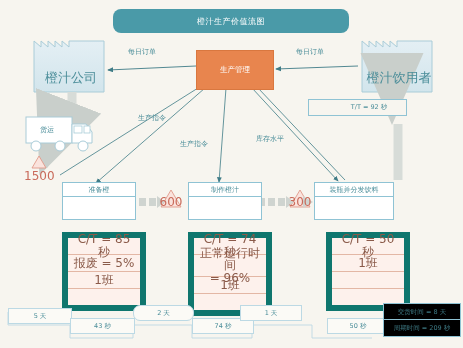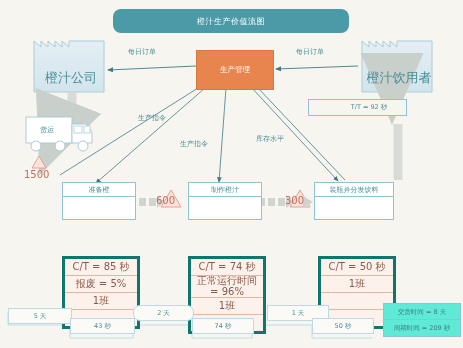--- a/index.html
+++ b/index.html
@@ -35,37 +35,37 @@
     color:#ffffff;font-size:7.5px;
   }
 
   
   .arrow-label{font-size:7px;color:#4a8d99;white-space:nowrap;}
 
   
   .truck-label{font-size:7px;color:#4a8d99;}
 
   
-  .tri-num{font-size:10px;color:#c96a5a;white-space:nowrap;}
+  .tri-num{font-size:12px;color:#c96a5a;white-space:nowrap;text-align:center;}
 
   
   .proc{
     width:72px;height:36px;background:#ffffff;border:1px solid #8fc3d4;font-family:Liberation Serif, serif;
   }
   .proc .head{
     height:13px;border-bottom:1px solid #8fc3d4;background:#ffffff;
     display:flex;align-items:center;justify-content:center;
     font-size:7px;color:#4a8d99;white-space:nowrap;
   }
   .proc.wide{width:78px;}
 
   
   .data-box{
-    width:72px;border:3px solid #0f766e;background:#fdf1ec;
-    font-size:10px;color:#8a5a49;margin-top:24px;
+    width:72px;border:6px solid #0f766e;background:#fdf1ec;
+    font-size:12px;color:#8a5a49;
   }
   .data-box .row{
     height:16px;border-bottom:1px solid #e3b7a5;
     display:flex;align-items:center;justify-content:center;text-align:center;
     line-height:1.05;padding:0 2px;
   }
   .data-box .row.tall{height:21px;}
   .data-box .row:last-child{border-bottom:none;}
 
   
@@ -75,21 +75,21 @@
     display:flex;align-items:center;justify-content:center;line-height:1.35;padding-left:23px;
   }
 
   
   .tl-seg{
     position:absolute;border:1px solid #bcd9e4;background:#fbfaf6;
     font-size:6.5px;color:#4a8d99;
     display:flex;align-items:center;justify-content:center;
   }
   .sum-box{
-    position:absolute;border:1px solid #8fc3d4;background:#5eead4;
+    position:absolute;border:1px solid #8fc3d4;background:#000000;
     font-size:6.5px;color:#3f7c87;
     display:flex;align-items:center;justify-content:center;
   }
 </style>
 </head>
 <body>
 
 <div id="stage">
 
   <svg class="layer" viewBox="0 0 463 348">
@@ -235,32 +235,32 @@
     <div class="row">报废 = 5%</div>
     <div class="row">1班</div>
     <div class="row"></div>
   </div>
   <div class="abs data-box" style="left:188px;top:232px;">
     <div class="row">C/T = 74 秒</div>
     <div class="row tall">正常运行时间<br>= 96%</div>
     <div class="row">1班</div>
     <div class="row"></div>
   </div>
-  <div class="abs data-box" style="left:318px;top:232px;">
+  <div class="abs data-box" style="left:326px;top:232px;">
     <div class="row">C/T = 50 秒</div>
     <div class="row">1班</div>
     <div class="row"></div>
     <div class="row"></div>
   </div>
 
   <div class="abs callout" style="left:308px;top:99px;width:74px;height:15px;">T/T = 92 秒</div>
 
   <div class="tl-seg" style="left:8px;top:308px;width:62px;height:14px;">5 天</div>
   <div class="tl-seg" style="left:70px;top:318px;width:63px;height:14px;">43 秒</div>
   <div class="tl-seg" style="left:133px;top:305px;width:59px;height:14px;border-radius:7px;">2 天</div>
   <div class="tl-seg" style="left:192px;top:318px;width:60px;height:14px;">74 秒</div>
-  <div class="tl-seg" style="left:267px;top:305px;width:60px;height:14px;">1 天</div>
-  <div class="tl-seg" style="left:312px;top:318px;width:60px;height:14px;">50 秒</div>
+  <div class="tl-seg" style="left:240px;top:305px;width:60px;height:14px;">1 天</div>
+  <div class="tl-seg" style="left:327px;top:318px;width:60px;height:14px;">50 秒</div>
 
   <div class="sum-box" style="left:383px;top:303px;width:76px;height:16px;">交货时间 = 8 天</div>
   <div class="sum-box" style="left:383px;top:319px;width:76px;height:16px;">周期时间 = 209 秒</div>
 
 </div>
 
 </body></html>

